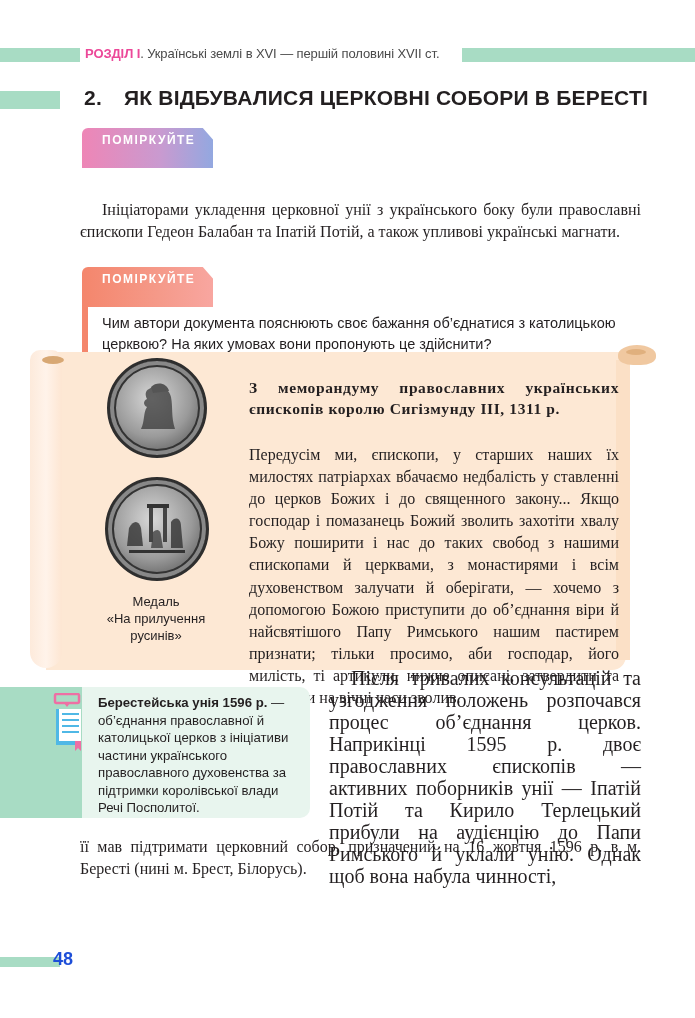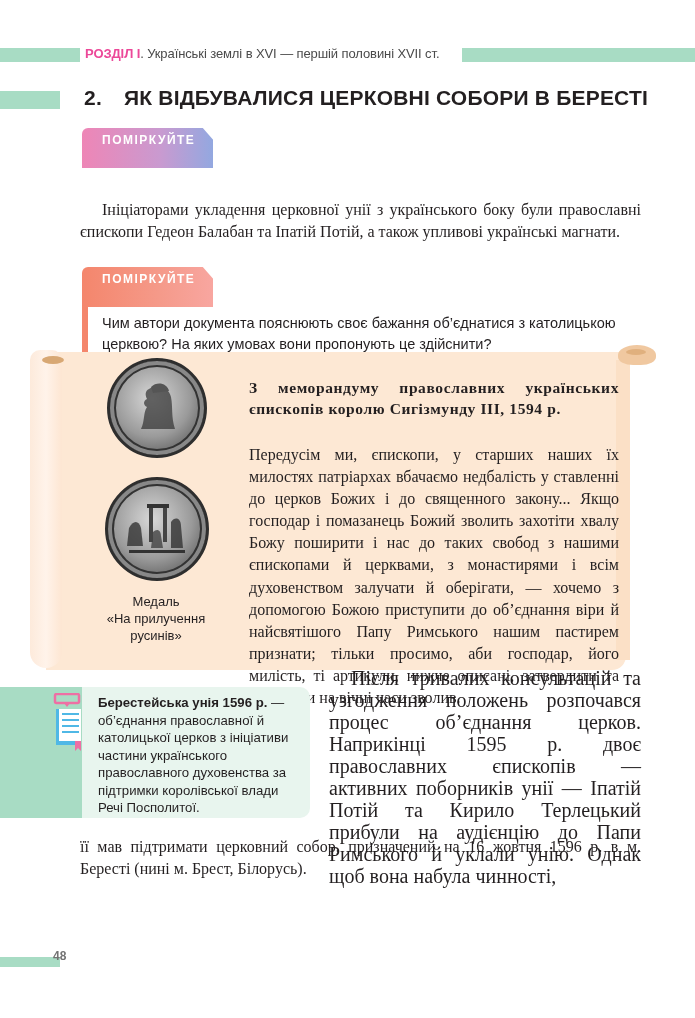--- a/index.html
+++ b/index.html
@@ -44,21 +44,21 @@
   .term-box { position: absolute; left: 82px; top: 687px; width: 228px; height: 131px; background: #e8f5ee; border-radius: 0 10px 10px 0; }
   .term-icon { position: absolute; left: 52px; top: 693px; width: 32px; height: 62px; }
   .term-text { position: absolute; left: 98px; top: 694px; width: 205px; font-family: "Liberation Sans", sans-serif; font-size: 13.2px; line-height: 17.5px; color: #231f20; }
   .term-text b { font-weight: bold; }
 
   .right-col { position: absolute; left: 329px; top: 643px; width: 312px; font-size: 20px; line-height: 22px; text-align: justify; margin-top: 24px; }
   .full-text { position: absolute; left: 80px; top: 836px; width: 561px; font-size: 16px; line-height: 22px; text-align: justify; }
   .indent { text-indent: 22px; }
 
   .footer-bar { position: absolute; left: 0; top: 957px; width: 60px; height: 10px; background: #a8dcc4; }
-  .page-num { position: absolute; left: 53px; top: 949px; font-family: "Liberation Sans", sans-serif; font-weight: bold; font-size: 12px; color: #737373; }
+  .page-num { position: absolute; left: 53px; top: 949px; font-family: "Liberation Sans", sans-serif; font-weight: bold; font-size: 18px; color: #1d4ed8; }
 </style>
 </head>
 <body>
 
 <div class="header-bar-left"></div>
 <div class="header-text"><b>РОЗДІЛ І</b><span>. Українські землі в XVI — першій половині XVII ст.</span></div>
 <div class="header-bar-right"></div>
 
 <div class="title-bar"></div>
 <h1 class="page-title"><span class="num">2.</span><span>ЯК ВІДБУВАЛИСЯ ЦЕРКОВНІ СОБОРИ В БЕРЕСТІ</span></h1>
@@ -100,21 +100,21 @@
       <rect x="4" y="52" width="56" height="3" fill="#333"></rect>
     </svg>
   </div>
 </div>
 <div class="medal-caption">
   <div>Медаль</div>
   <div>«На прилучення</div>
   <div>русинів»</div>
 </div>
 
-<h2 class="doc-title">З меморандуму православних українських єпископів королю Сигізмунду ІІІ, 1594 р.</h2>
+<h2 class="doc-title">З меморандуму православних українських єпископів королю Сигізмунду ІІІ, 1311 р.</h2>
 <p class="doc-text">Передусім ми, єпископи, у старших наших їх милостях патріархах вбачаємо недбалість у ставленні до церков Божих і до священного закону... Якщо господар і помазанець Божий зволить захотіти хвалу Божу поширити і нас до таких свобод з нашими єпископами й церквами, з монастирями і всім духовенством залучати й оберігати, — хочемо з допомогою Божою приступити до об’єднання віри й найсвятішого Папу Римського нашим пастирем признати; тільки просимо, аби господар, його милість, ті артикули, нижче описані, затвердити та закріпити на вічні часи зволив.</p>
 
 <div class="term-bar"></div>
 <div class="term-box"></div>
 <svg class="term-icon" viewBox="0 0 32 62">
   <rect x="3" y="1" width="24" height="9" rx="1.5" fill="none" stroke="#ee6fa4" stroke-width="2.5"></rect>
   <path d="M12 10 L15 14 L18 10 Z" fill="#ee6fa4"></path>
   <rect x="4" y="16" width="25" height="32" fill="#ffffff"></rect>
   <rect x="4" y="16" width="3" height="32" fill="#4fb8e6"></rect>
   <line x1="10" y1="21" x2="27" y2="21" stroke="#4fb8e6" stroke-width="2"></line>

